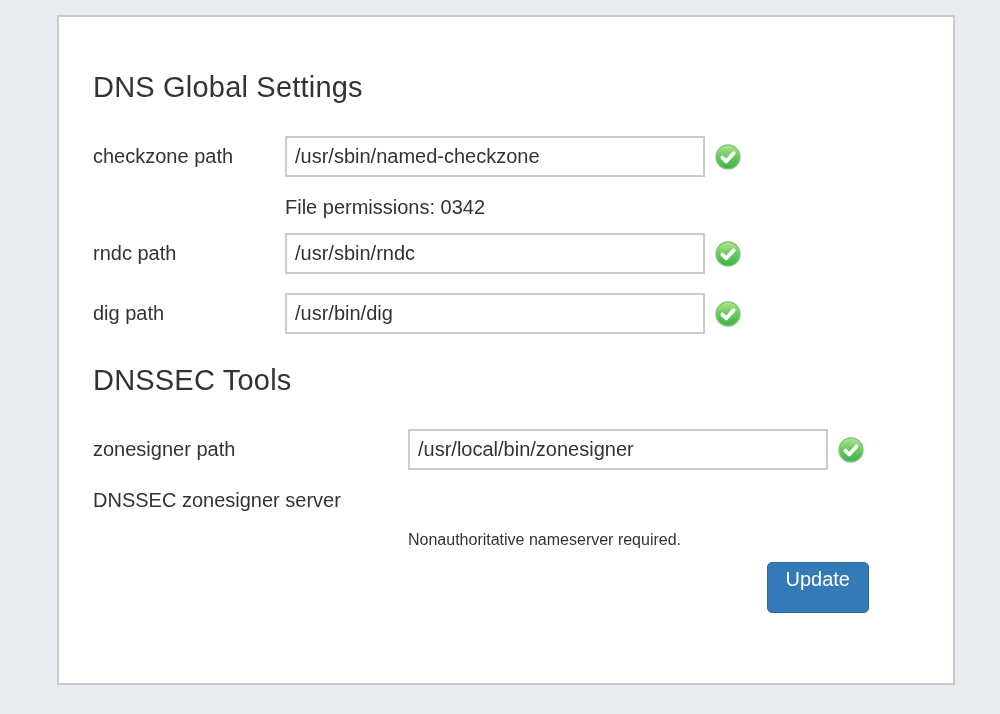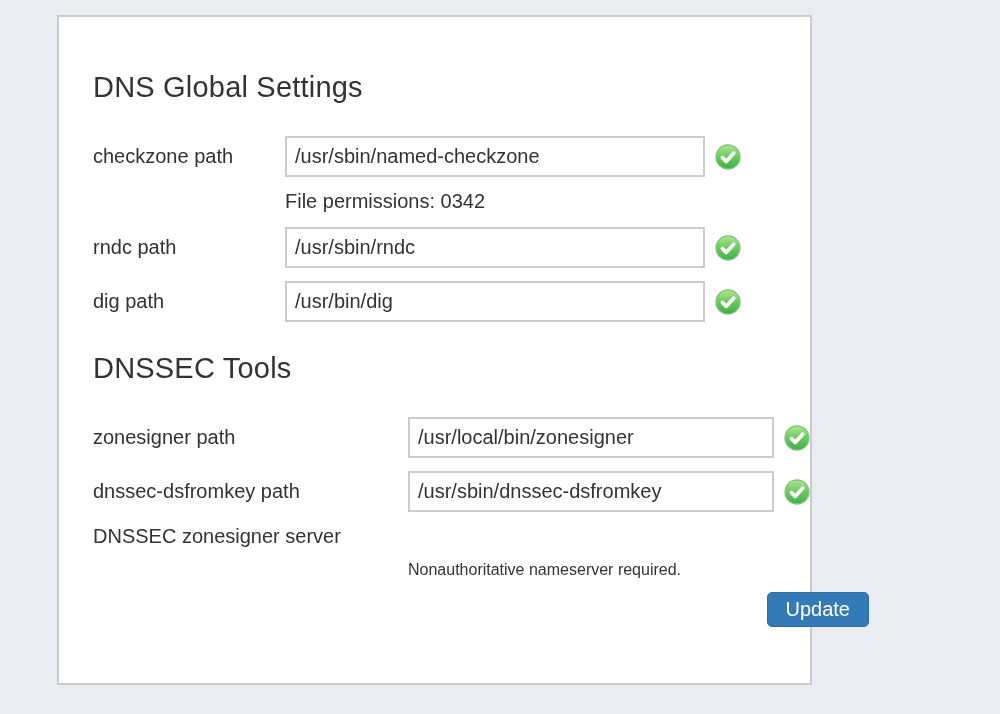--- a/index.html
+++ b/index.html
@@ -6,39 +6,39 @@
   html, body {
     width: 1000px; height: 714px;
     background: #e9edf1;
     font-family: "Liberation Sans", sans-serif;
     color: #333;
     overflow: hidden;
   }
   .panel {
     position: absolute;
     left: 57px; top: 15px;
-    width: 755px; height: 670px;
+    width: 898px; height: 670px;
     background: #ffffff;
     border: 2px solid #cbcbcb;
     padding: 54px 0 0 34px;
   }
   h2.section-title {
     font-size: 29px;
     font-weight: 400;
     color: #333;
     letter-spacing: 0.2px;
     margin: 0 0 32px 0;
   }
   h2.section-title.second {
     margin-top: 30px;
   }
   .form-row {
     display: flex;
     align-items: center;
-    margin-bottom: 13px;
+    margin-bottom: 19px;
   }
   .form-row .lbl {
     font-size: 20px;
     color: #333;
     flex: 0 0 auto;
   }
   .g1 .lbl { width: 192px; }
   .g2 .lbl { width: 315px; }
   .txt {
     width: 420px;
@@ -72,21 +72,21 @@
     margin-top: 13px;
   }
   .btn-primary {
     display: inline-block;
     background: #337ab7;
     border: 1px solid #2e6da4;
     border-radius: 5px;
     color: #fff;
     font-family: "Liberation Sans", sans-serif;
     font-size: 20px;
-    padding: 5px 18px 5px 18px;
+    padding: 5px 18px 21px 18px;
     cursor: pointer;
   }
   .defs-holder { position: absolute; width: 0; height: 0; overflow: hidden; }
 </style>
 </head>
 <body>
 
 <svg class="defs-holder" aria-hidden="true">
   <defs>
     <linearGradient id="gGreen" x1="0" y1="0" x2="0" y2="1">
@@ -141,30 +141,20 @@
     <label class="lbl">zonesigner path</label>
     <input class="txt" type="text" value="/usr/local/bin/zonesigner" style="">
     <span class="status">
       <svg width="26" height="26" viewBox="0 0 26 26">
         <circle cx="13" cy="13" r="12" fill="url(#gGreen)" stroke="#7cc879" stroke-width="1.3"></circle>
         <path d="M7.4 13.6 L11.2 17.4 L18.6 9.2" fill="none" stroke="#ffffff" stroke-width="3.8" stroke-linecap="round" stroke-linejoin="round"></path>
       </svg>
     </span>
   </div>
 
-  <div class="form-row g2">
-    <label class="lbl">dnssec-dsfromkey path</label>
-    <input class="txt" type="text" value="/usr/sbin/dnssec-dsfromkey" style="">
-    <span class="status">
-      <svg width="26" height="26" viewBox="0 0 26 26">
-        <circle cx="13" cy="13" r="12" fill="url(#gGreen)" stroke="#7cc879" stroke-width="1.3"></circle>
-        <path d="M7.4 13.6 L11.2 17.4 L18.6 9.2" fill="none" stroke="#ffffff" stroke-width="3.8" stroke-linecap="round" stroke-linejoin="round"></path>
-      </svg>
-    </span>
-  </div>
 
   <div class="form-row g2">
     <label class="lbl">DNSSEC zonesigner server</label>
   </div>
   <div class="help-text small">Nonauthoritative nameserver required.</div>
 
   <div class="button-row">
     <button class="btn-primary" type="button">Update</button>
   </div>
 

